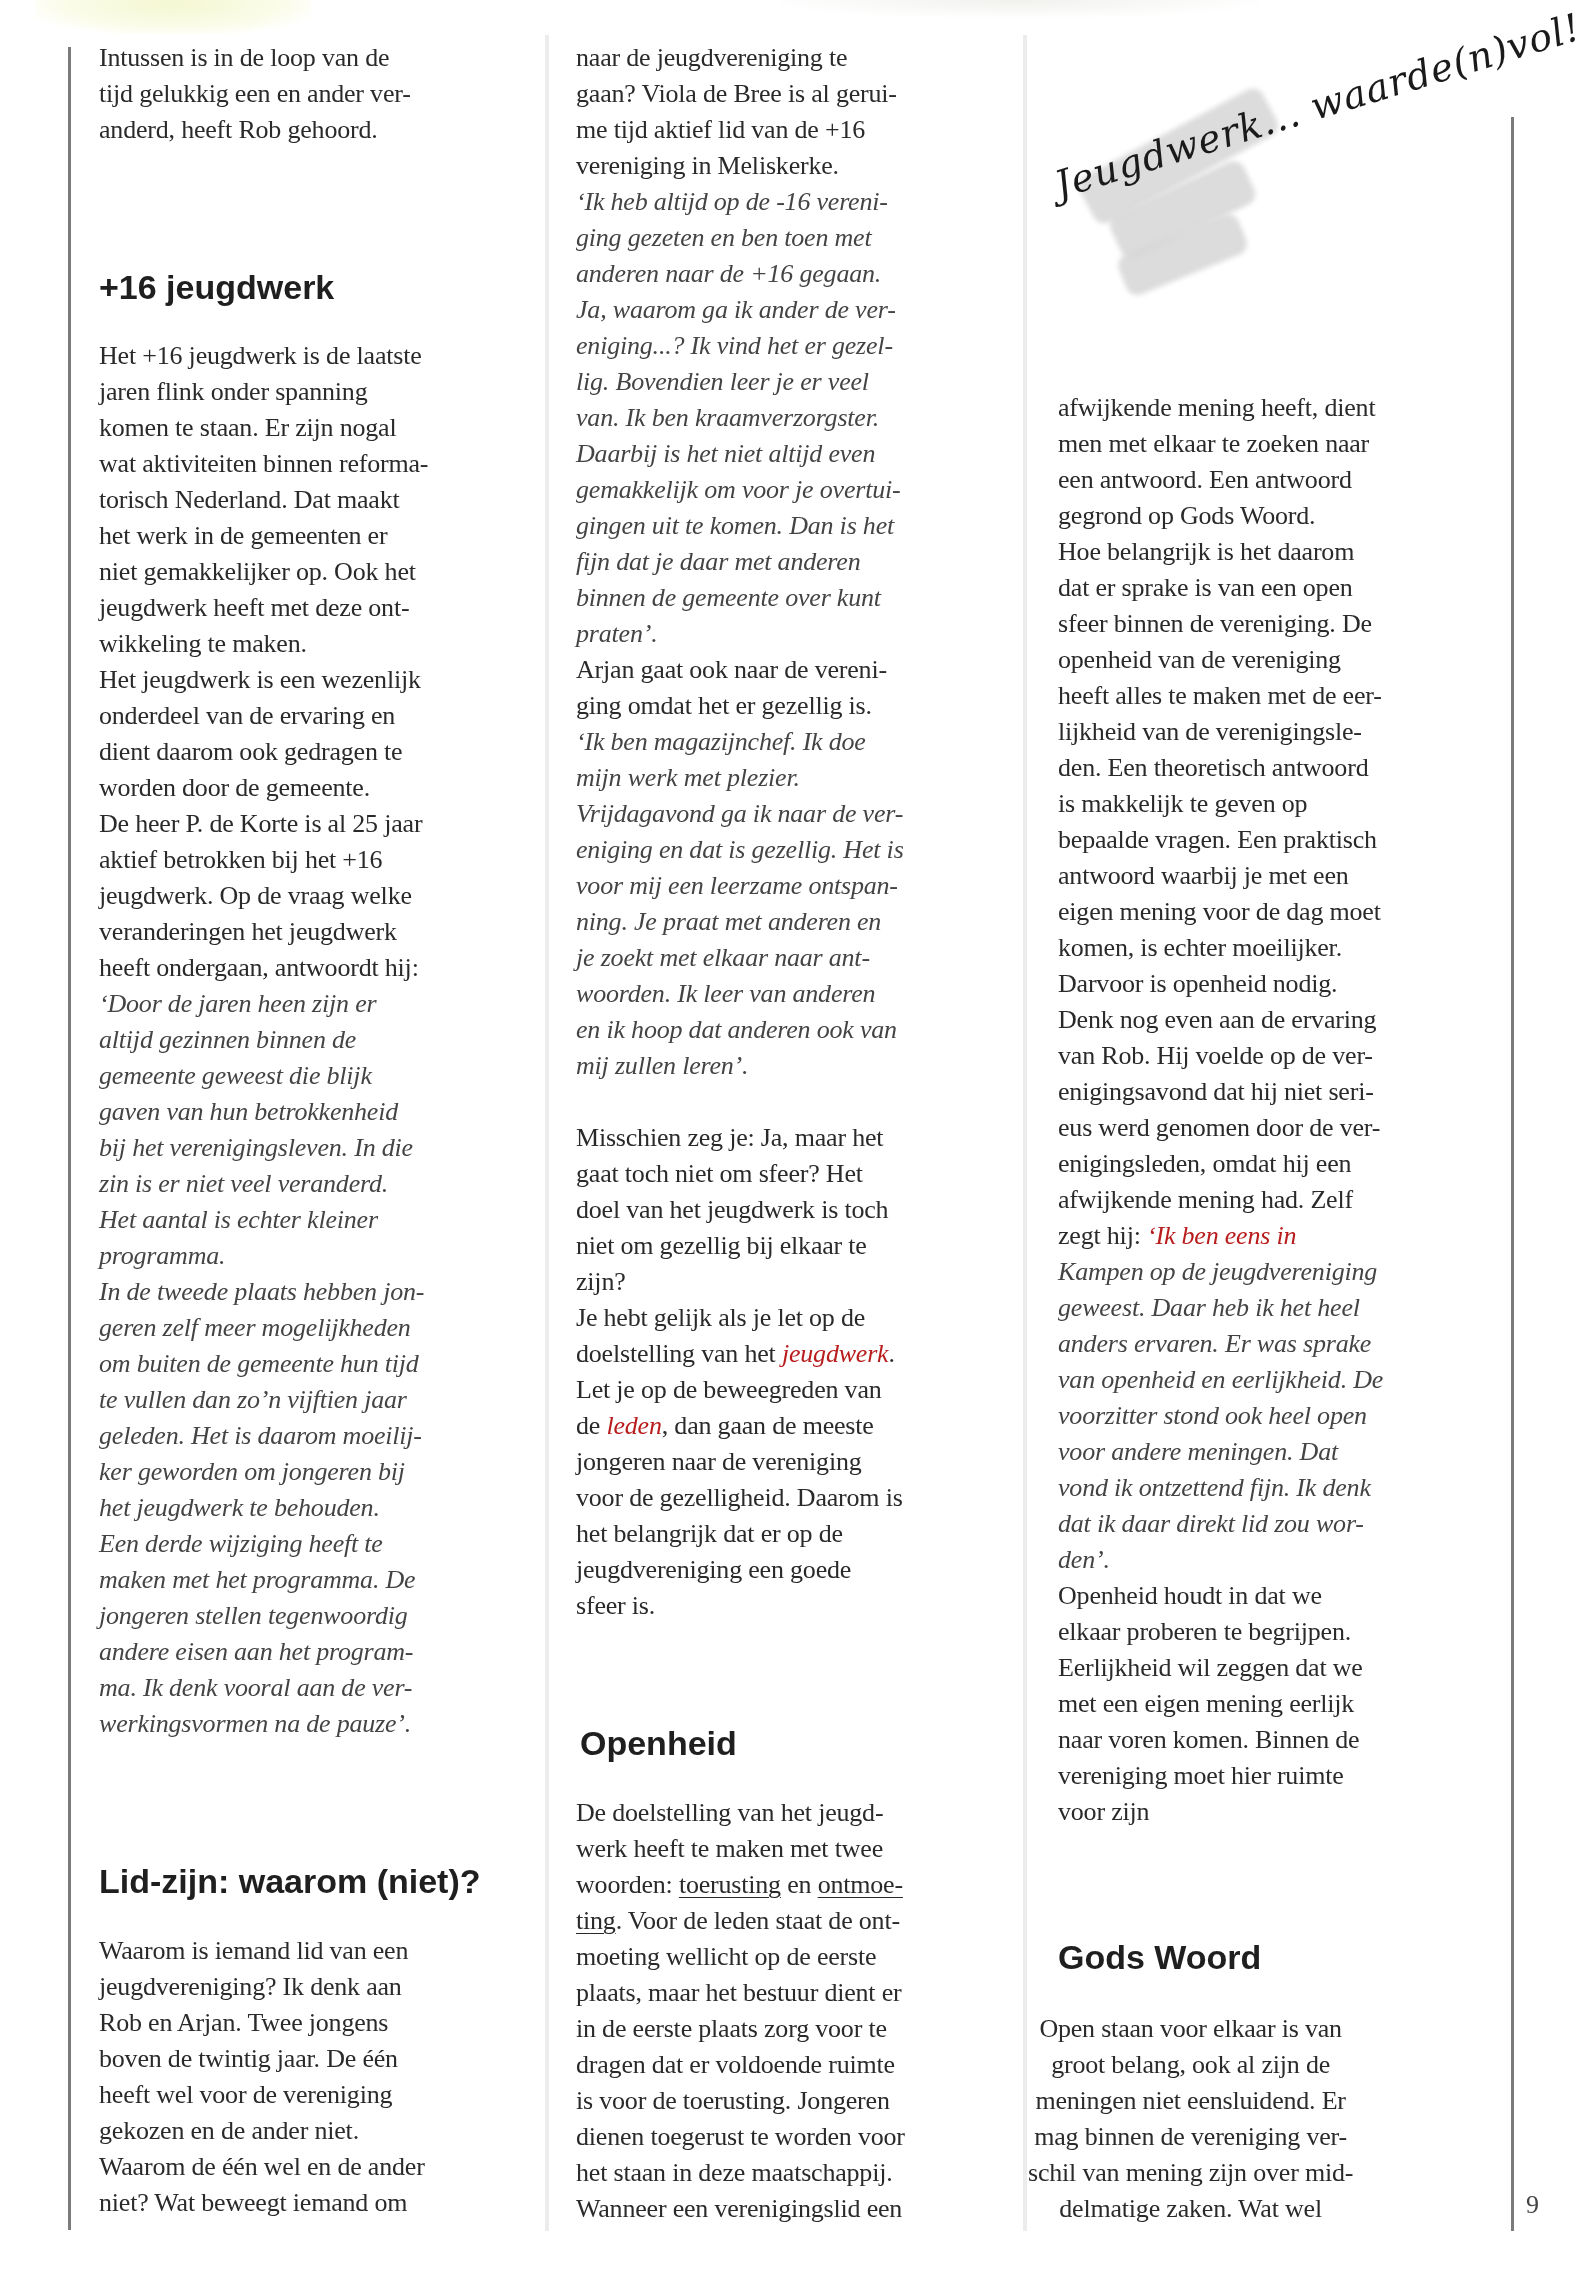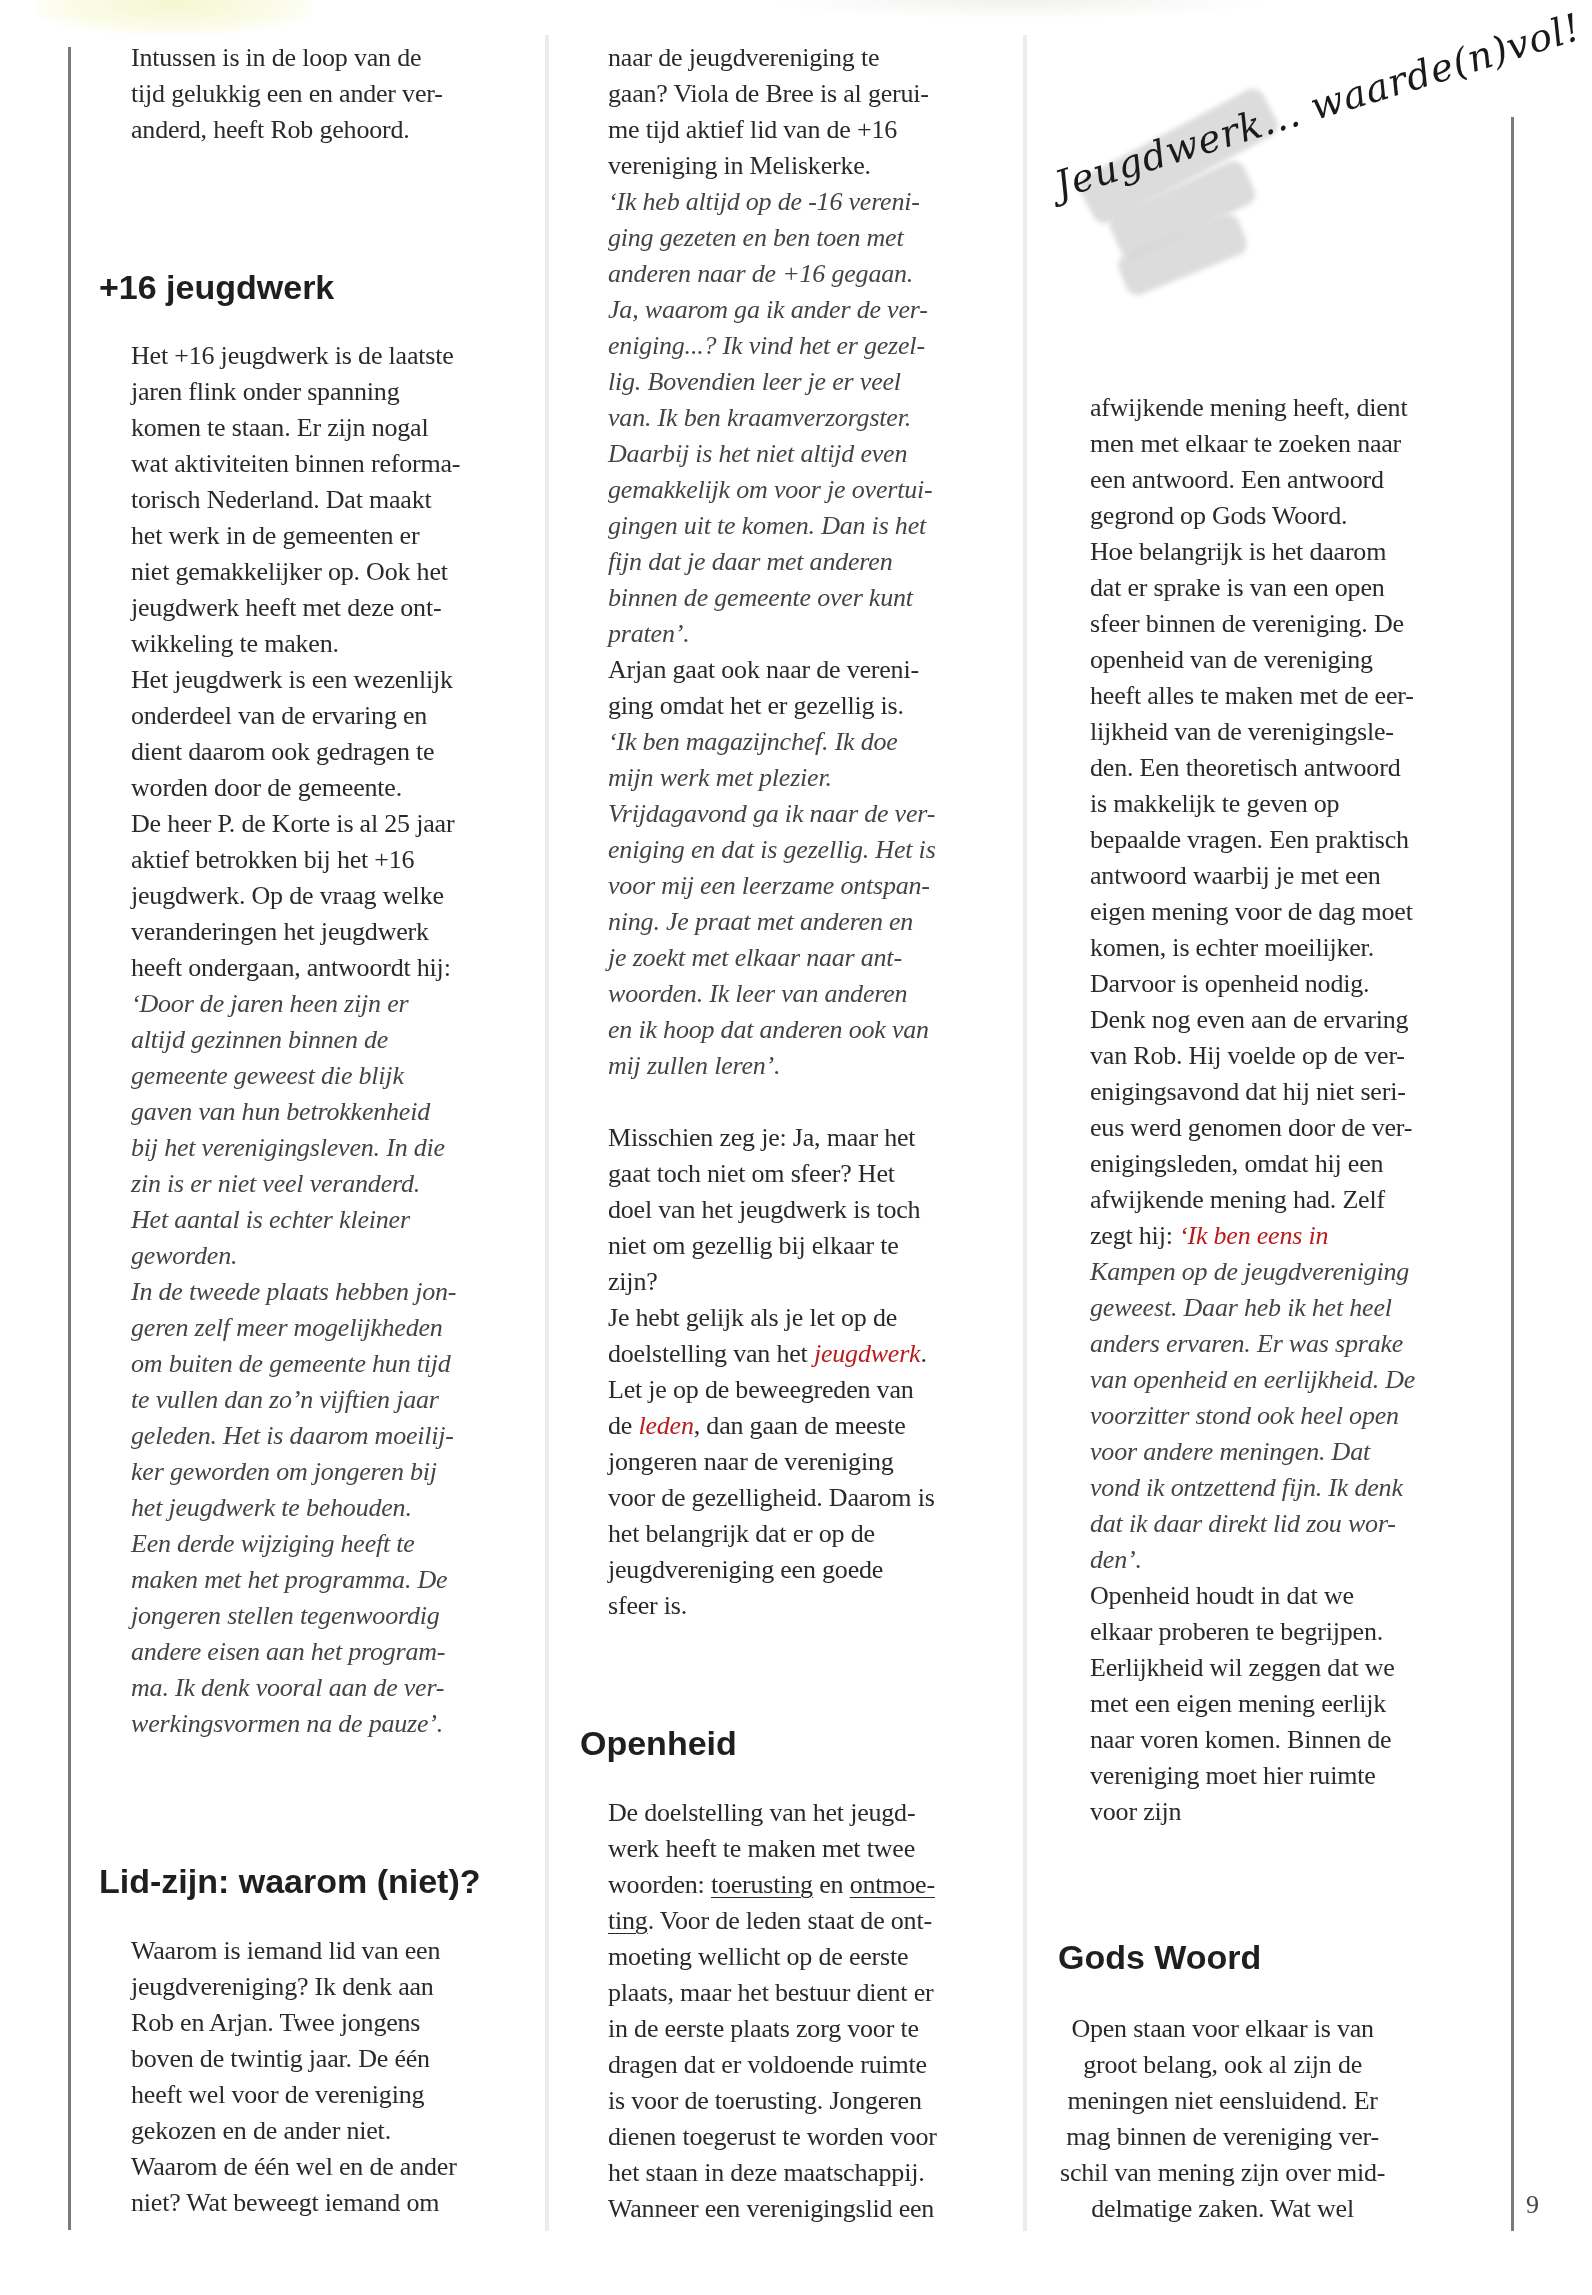--- a/index.html
+++ b/index.html
@@ -11,21 +11,21 @@
   .top-glow {
     position:absolute; left:35px; top:-26px; width:276px; height:60px;
     background:radial-gradient(ellipse at center, #f4f7d2 0%, #fbfce9 55%, rgba(255,255,255,0) 80%);
   }
   .top-glow2 {
     position:absolute; left:777px; top:-17.3px; width:483px; height:35px;
     background:radial-gradient(ellipse at center, #f1f1ee 0%, rgba(255,255,255,0) 75%);
   }
   .rule { position:absolute; width:2.6px; background:#7b7b7b; }
   .rule.faint { background:#ececec; width:3.5px; }
-  .block { position:absolute;margin-left:32px; }
+  .block { position:absolute; }
   .line { height:36px; line-height:36px; font-size:26px; white-space:nowrap; letter-spacing:-0.2px; }
   .line.italic { font-style:italic; color:#444; }
   .em { font-style:italic; color:#b91c1c; }
   .u { text-decoration:underline; text-decoration-thickness:1.3px; text-underline-offset:3.5px; }
   .heading {
     position:absolute; font-family:"Liberation Sans","DejaVu Sans",sans-serif;
     font-weight:bold; font-size:34px; color:#1f1f1f; white-space:nowrap;
   }
   .title-wrap {
     position:absolute; left:1040px; top:35px; width:535px; height:285px;
@@ -86,21 +86,21 @@
     <div class="line"><span>jeugdwerk. Op de vraag welke</span></div>
     <div class="line"><span>veranderingen het jeugdwerk</span></div>
     <div class="line"><span>heeft ondergaan, antwoordt hij:</span></div>
     <div class="line italic"><span>‘Door de jaren heen zijn er</span></div>
     <div class="line italic"><span>altijd gezinnen binnen de</span></div>
     <div class="line italic"><span>gemeente geweest die blijk</span></div>
     <div class="line italic"><span>gaven van hun betrokkenheid</span></div>
     <div class="line italic"><span>bij het verenigingsleven. In die</span></div>
     <div class="line italic"><span>zin is er niet veel veranderd.</span></div>
     <div class="line italic"><span>Het aantal is echter kleiner</span></div>
-    <div class="line italic"><span>geworden.</span></div>
+    <div class="line italic"><span>programma.</span></div>
     <div class="line italic"><span>In de tweede plaats hebben jon-</span></div>
     <div class="line italic"><span>geren zelf meer mogelijkheden</span></div>
     <div class="line italic"><span>om buiten de gemeente hun tijd</span></div>
     <div class="line italic"><span>te vullen dan zo’n vijftien jaar</span></div>
     <div class="line italic"><span>geleden. Het is daarom moeilij-</span></div>
     <div class="line italic"><span>ker geworden om jongeren bij</span></div>
     <div class="line italic"><span>het jeugdwerk te behouden.</span></div>
     <div class="line italic"><span>Een derde wijziging heeft te</span></div>
     <div class="line italic"><span>maken met het programma. De</span></div>
     <div class="line italic"><span>jongeren stellen tegenwoordig</span></div>

